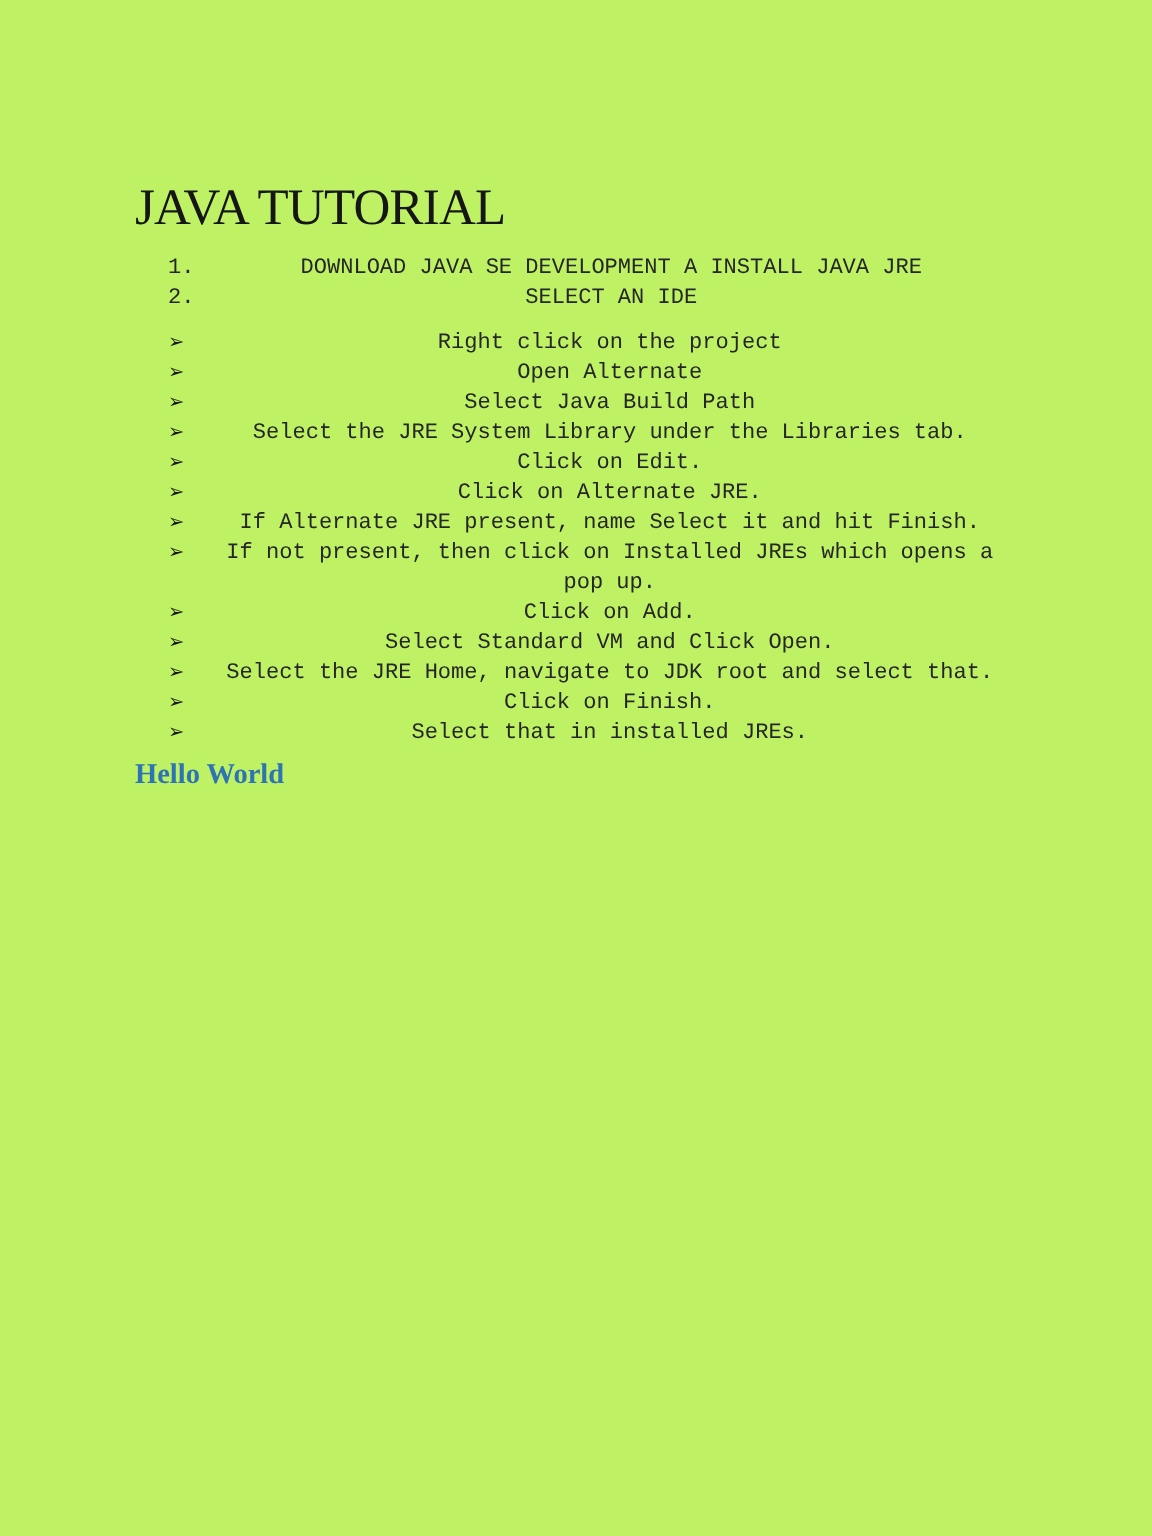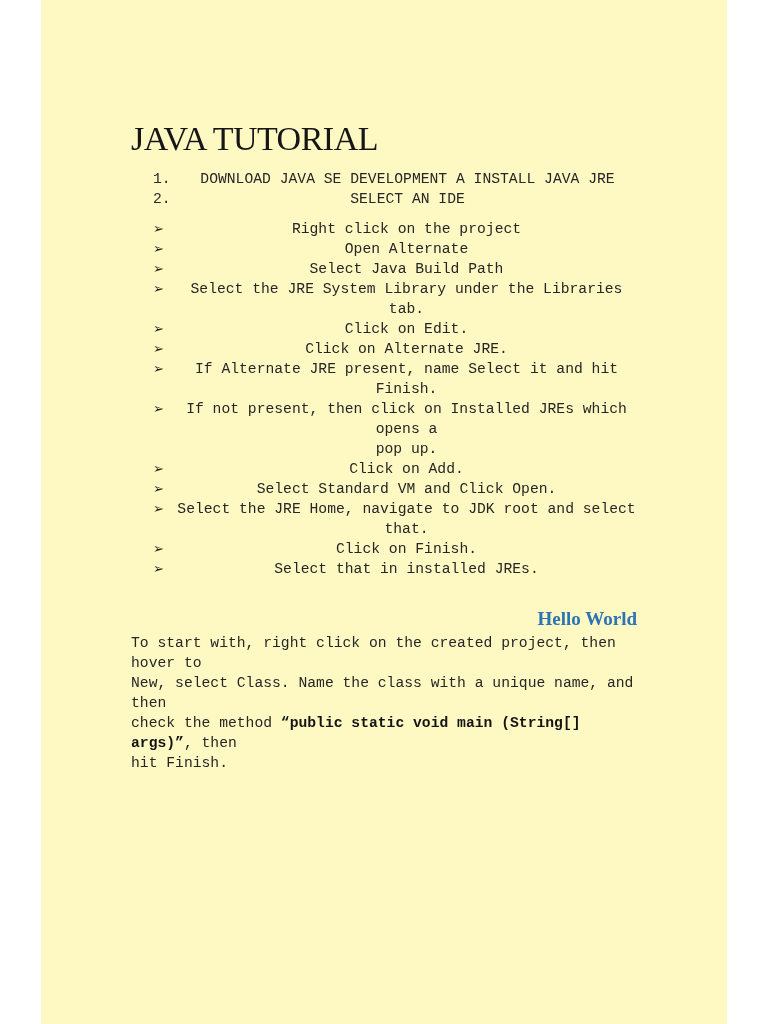--- a/index.html
+++ b/index.html
@@ -2,24 +2,24 @@
 <html><head>
 <meta charset="utf-8">
 <style>
   html, body {
     margin: 0;
     padding: 0;
     background: #ffffff;
   }
   .page {
     position: relative;
-    width: 686px;
+    width: 768px;
     height: 1024px;
     margin: 0 auto;
-    background: #fef9c3;
+    background: #bef264;
     box-sizing: border-box;
     padding: 0 90px;
     overflow: hidden;
     color: #262626;
   }
   .doc-title {
     margin: 119px 0 0 0;
     font-family: "Liberation Serif", "DejaVu Serif", serif;
     font-weight: 400;
     font-size: 34px;
@@ -31,22 +31,21 @@
   .h-blue {
     font-family: "Liberation Serif", "DejaVu Serif", serif;
     font-weight: 700;
     font-size: 19px;
     line-height: 24px;
     color: #2e74b5;
     margin: 19px 0 0 0;
     white-space: nowrap;
   }
   .h-blue.second {
-    margin-top: 28px;
-    text-align: right;
+    margin-top: 6px;
   }
   .mono {
     font-family: "Liberation Mono", "DejaVu Sans Mono", monospace;
     font-size: 14.7px;
     line-height: 20px;
     color: #262626;
   }
   .intro {
     margin: 1px 0 0 0;
     white-space: pre-line;
@@ -181,18 +180,14 @@
       </li>
 
       <li>
         <span class="arrow-marker">➢</span>
         <span class="li-text">Select that in installed JREs.</span>
       </li>
     </ul>
 
   <h2 class="h-blue second">Hello World</h2>
 
-  <p class="mono para-hello"><span>To start with, right click on the created project, then hover to
-New, select Class. Name the class with a unique name, and then
-check the method </span><span class="bold-code">“public static void main (String[] args)”</span><span>, then
-hit Finish.</span></p>
 
 </div>
 
 </body></html>

